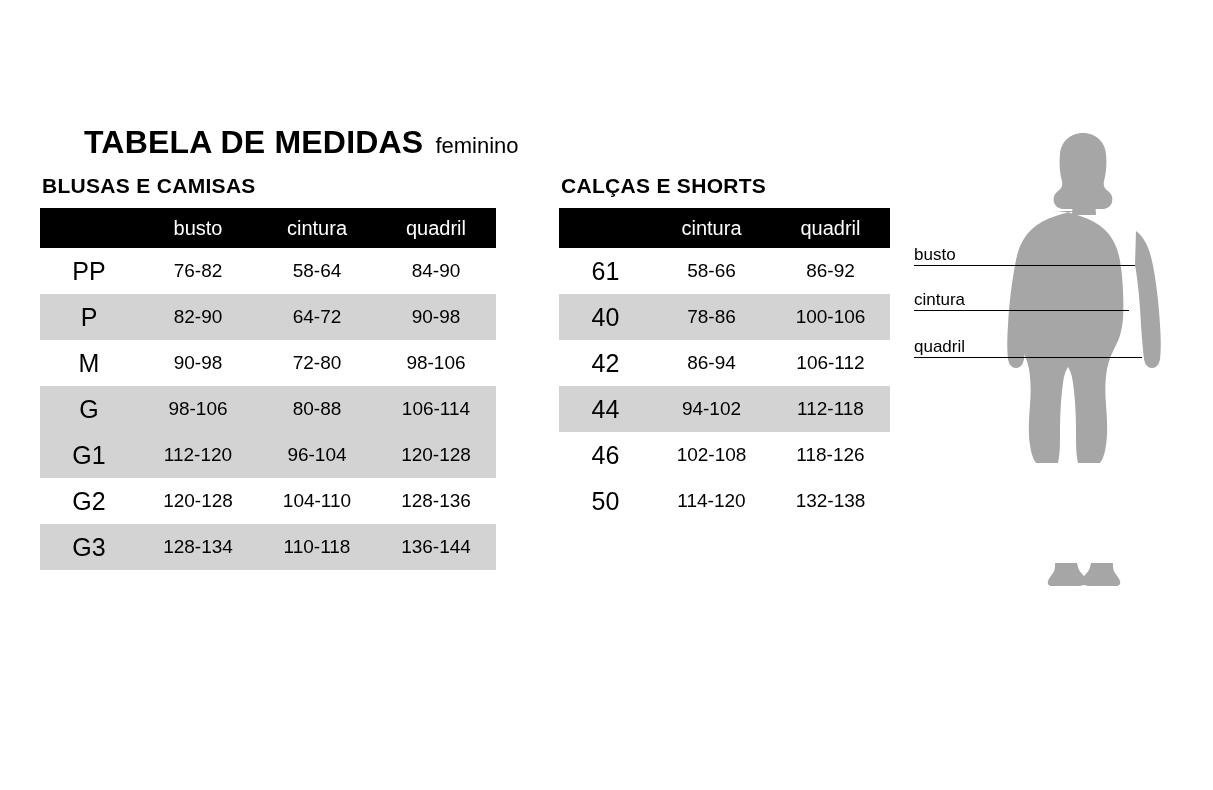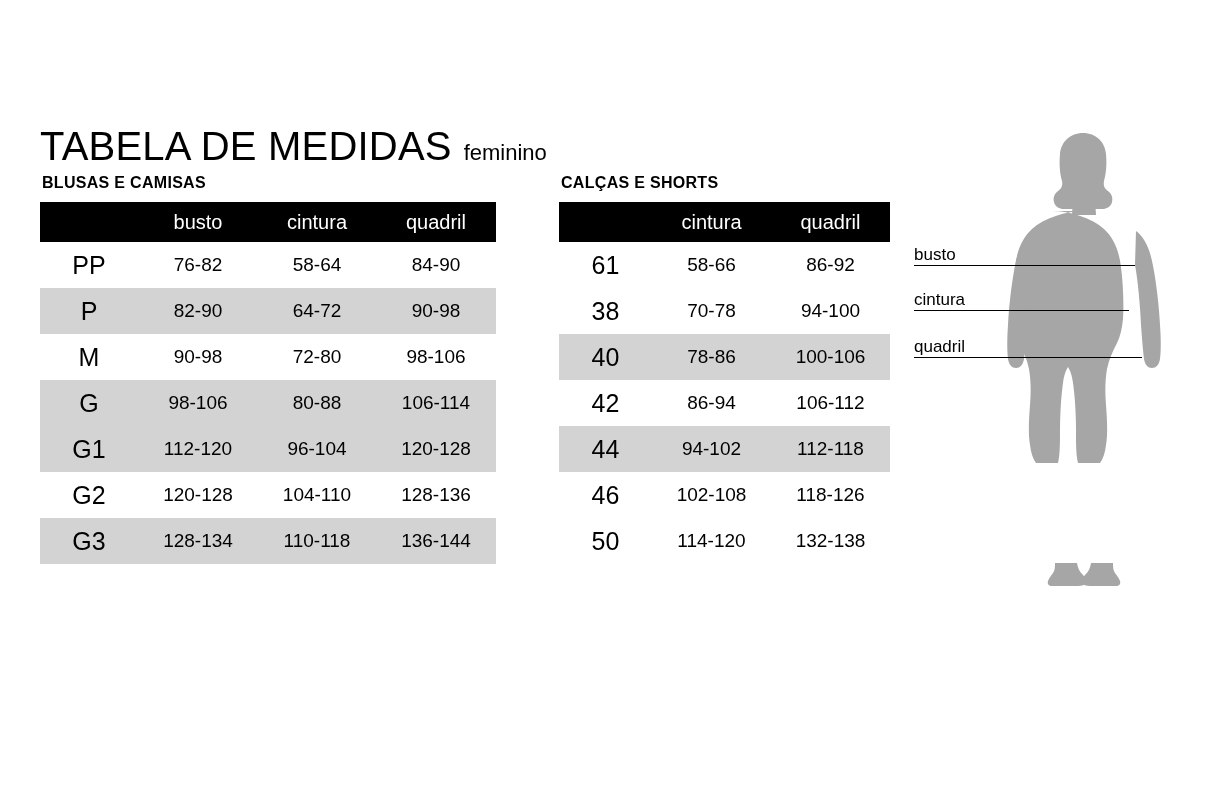--- a/index.html
+++ b/index.html
@@ -18,41 +18,42 @@
 
   
   #title-block {
     position: absolute;
     left: 40px;
     top: 126px;
     display: flex;
     align-items: baseline;
   }
   #title-main {
-    font-size: 40px;
-    font-weight: normal;
+    font-size: 32px;
+    font-weight: bold;
     letter-spacing: 0.2px;
     line-height: 1;
+    margin-left: 44px;
   }
   #title-sub {
     font-size: 22px;
     font-weight: normal;
     margin-left: 12px;
     line-height: 1;
   }
 
   
   .table-block {
     position: absolute;
   }
   #block-tops { left: 40px;  top: 174px; width: 456px; }
   #block-bottoms { left: 559px; top: 174px; width: 331px; }
 
   .block-heading {
-    font-size: 16px;
+    font-size: 21px;
     font-weight: bold;
     letter-spacing: 0.3px;
     margin: 0 0 10px 2px;
   }
 
   table.size-table {
     border-collapse: collapse;
     width: 100%;
     table-layout: fixed;
   }
@@ -206,25 +207,20 @@
         <th></th>
         <th>cintura</th>
         <th>quadril</th>
       </tr>
     </thead>
     <tbody>
       <tr>
         <td>61</td>
         <td>58-66</td>
         <td>86-92</td>
-      </tr>
-      <tr>
-        <td>38</td>
-        <td>70-78</td>
-        <td>94-100</td>
       </tr>
       <tr class="alt">
         <td>40</td>
         <td>78-86</td>
         <td>100-106</td>
       </tr>
       <tr>
         <td>42</td>
         <td>86-94</td>
         <td>106-112</td>

